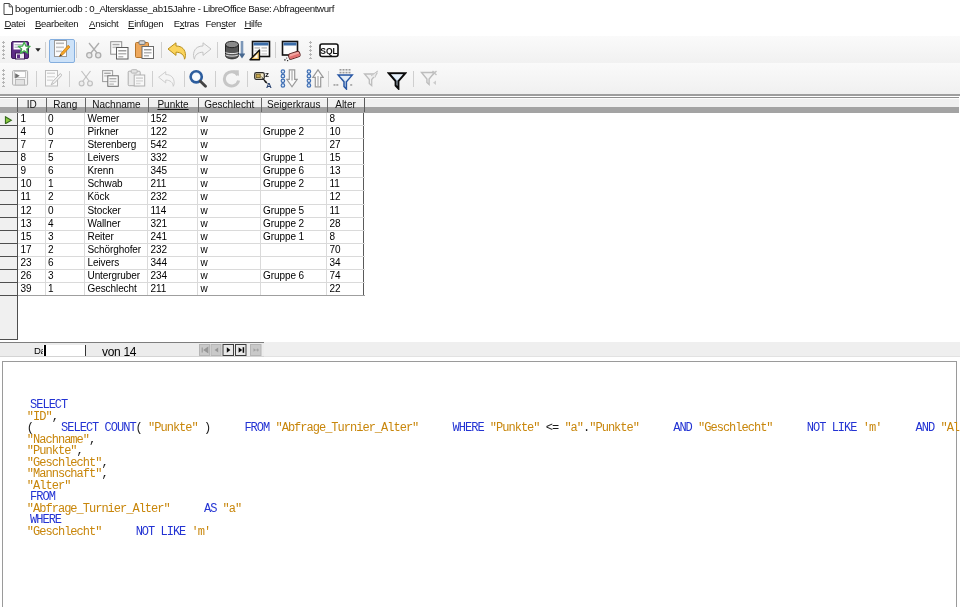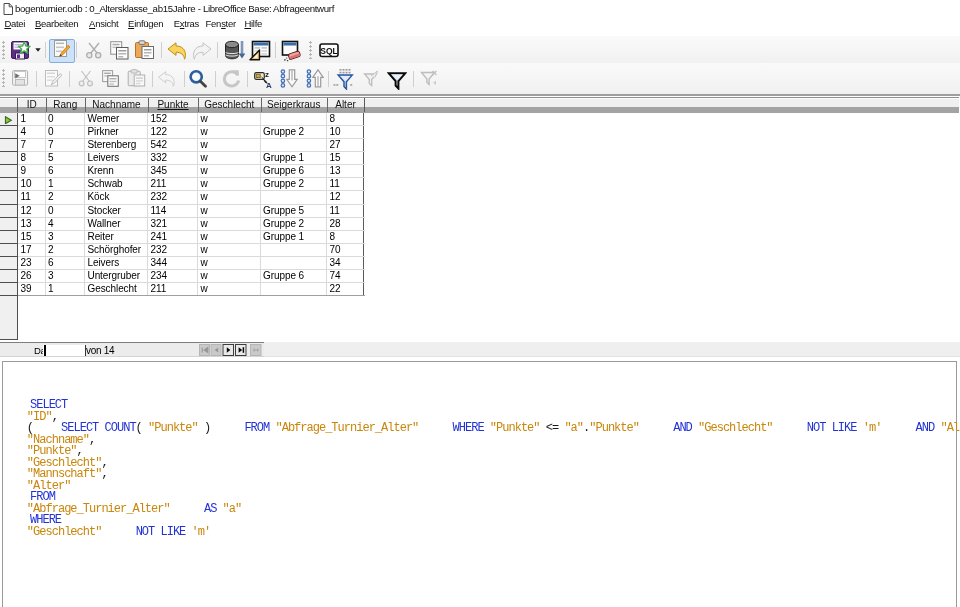--- a/index.html
+++ b/index.html
@@ -345,21 +345,21 @@
 <div class="dr"><span class="dc c1">23</span><span class="dc c2">6</span><span class="dc c3">Leivers</span><span class="dc c4">344</span><span class="dc c5">w</span><span class="dc c6"></span><span class="dc c7">34</span></div>
 <div class="dr"><span class="dc c1">26</span><span class="dc c2">3</span><span class="dc c3">Untergruber</span><span class="dc c4">234</span><span class="dc c5">w</span><span class="dc c6">Gruppe 6</span><span class="dc c7">74</span></div>
 <div class="dr"><span class="dc c1">39</span><span class="dc c2">1</span><span class="dc c3">Geschlecht</span><span class="dc c4">211</span><span class="dc c5">w</span><span class="dc c6"></span><span class="dc c7">22</span></div>
 </div>
 
 <div class="abs" id="recbar">
   <span class="abs" style="left:2px;top:2px;font-size:9.5px;letter-spacing:-0.35px;color:#000;margin-left:32px;">Datensatz</span>
   <span class="abs" style="left:43px;top:1.5px;width:42.5px;height:11.5px;background:#fff;"></span>
   <span class="abs" style="left:44px;top:2px;width:1.5px;height:10.5px;background:#000;"></span>
   <span class="abs" style="left:85px;top:2px;width:1px;height:10.5px;background:#333;"></span>
-  <span class="abs" style="left:86px;top:2px;font-size:10px;letter-spacing:-0.3px;color:#000;">von 14</span>
+  <span class="abs" style="left:102px;top:2px;font-size:12px;letter-spacing:-0.3px;color:#000;">von 14</span>
 </div>
 <div class="abs" id="scrtrack"></div>
 
 <svg class="abs" style="left:199px;top:343.5px" width="63" height="12" viewBox="0 0 63 12">
    <rect x="0.5" y="0.5" width="10" height="11" fill="#c9c9c9" stroke="#b5b5b5"></rect>
    <path d="M3.2 3.5 v5 M8.8 3.5 l-3.6 2.5 3.6 2.5 Z" stroke="#969696" fill="#969696" stroke-width="1.1"></path>
    <rect x="12" y="0.5" width="10" height="11" fill="#c9c9c9" stroke="#b5b5b5"></rect>
    <path d="M19.2 3.5 l-3.6 2.5 3.6 2.5 Z" fill="#969696"></path>
    <rect x="24" y="0.5" width="10.5" height="11" fill="#e9e9e9" stroke="#3c3c3c"></rect>
    <path d="M27.8 3.2 l3.6 2.8 -3.6 2.8 Z" fill="#0a0a0a"></path>

